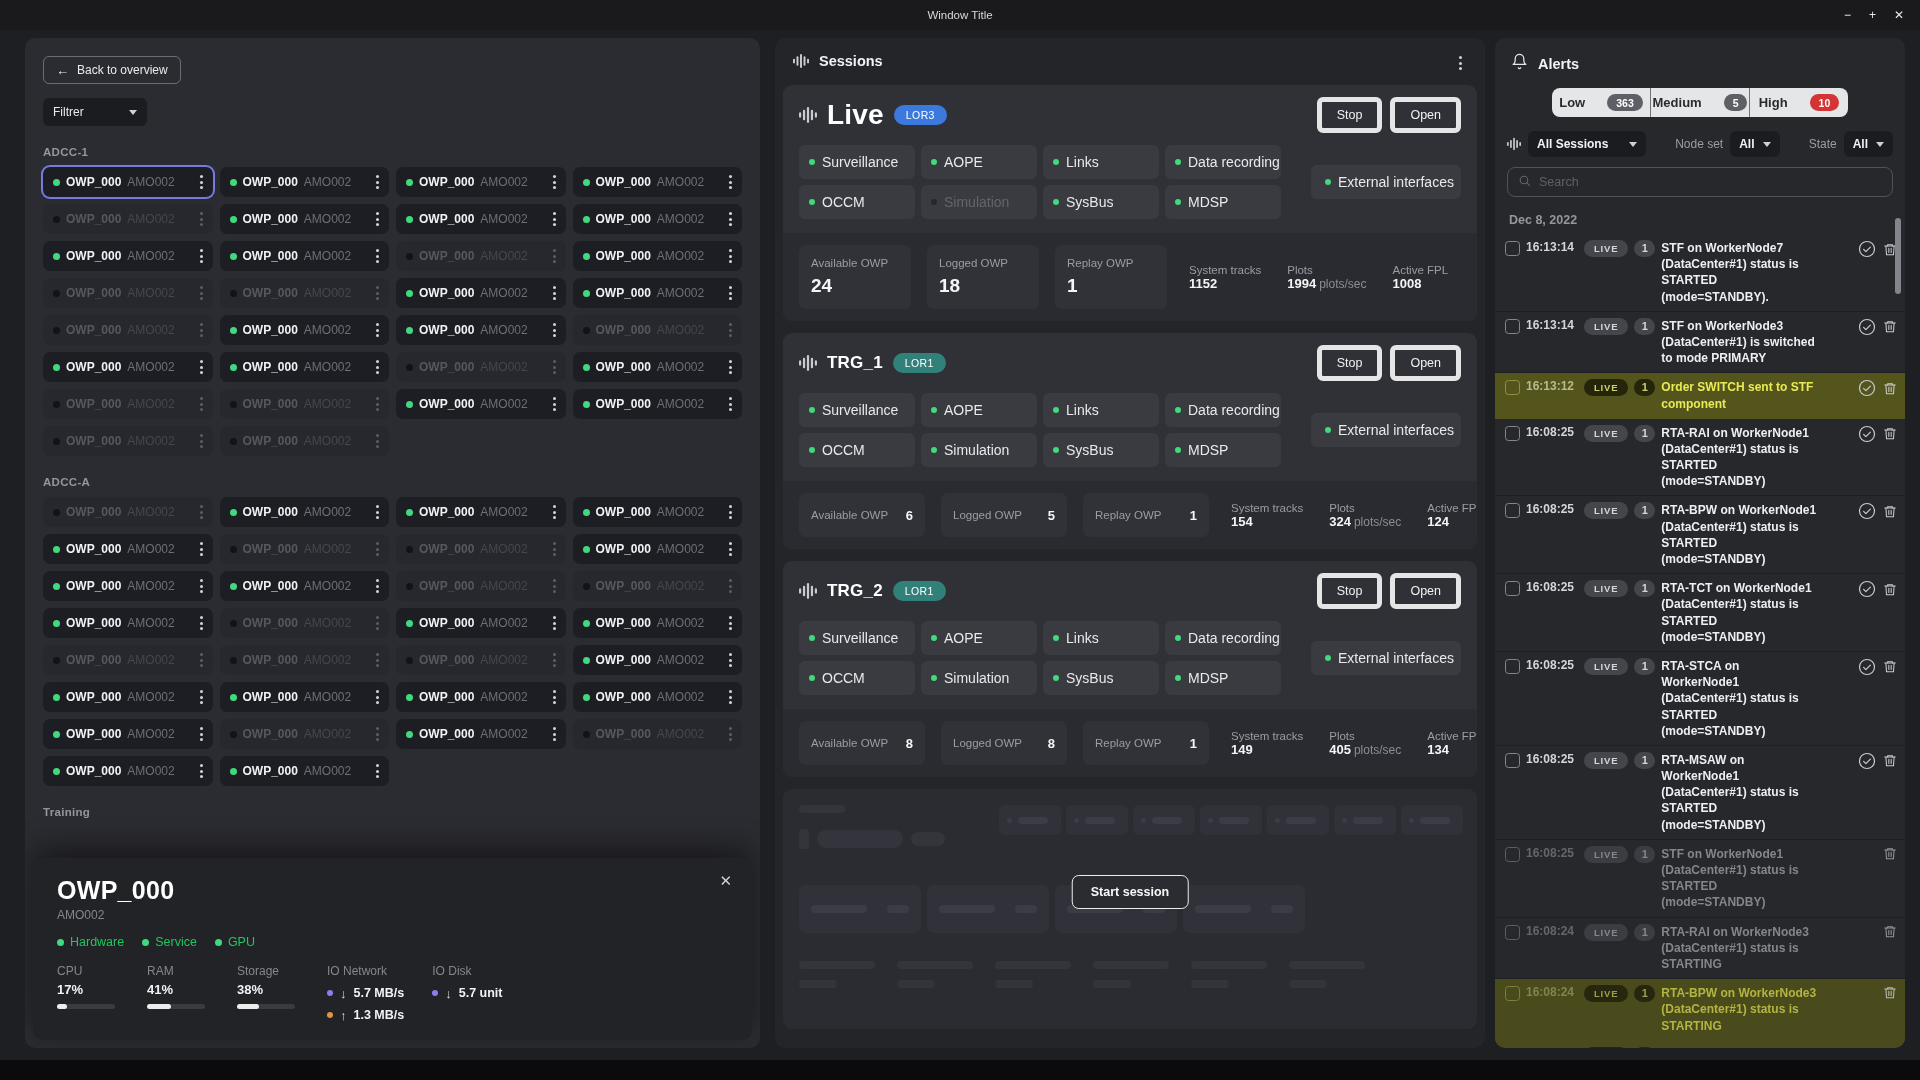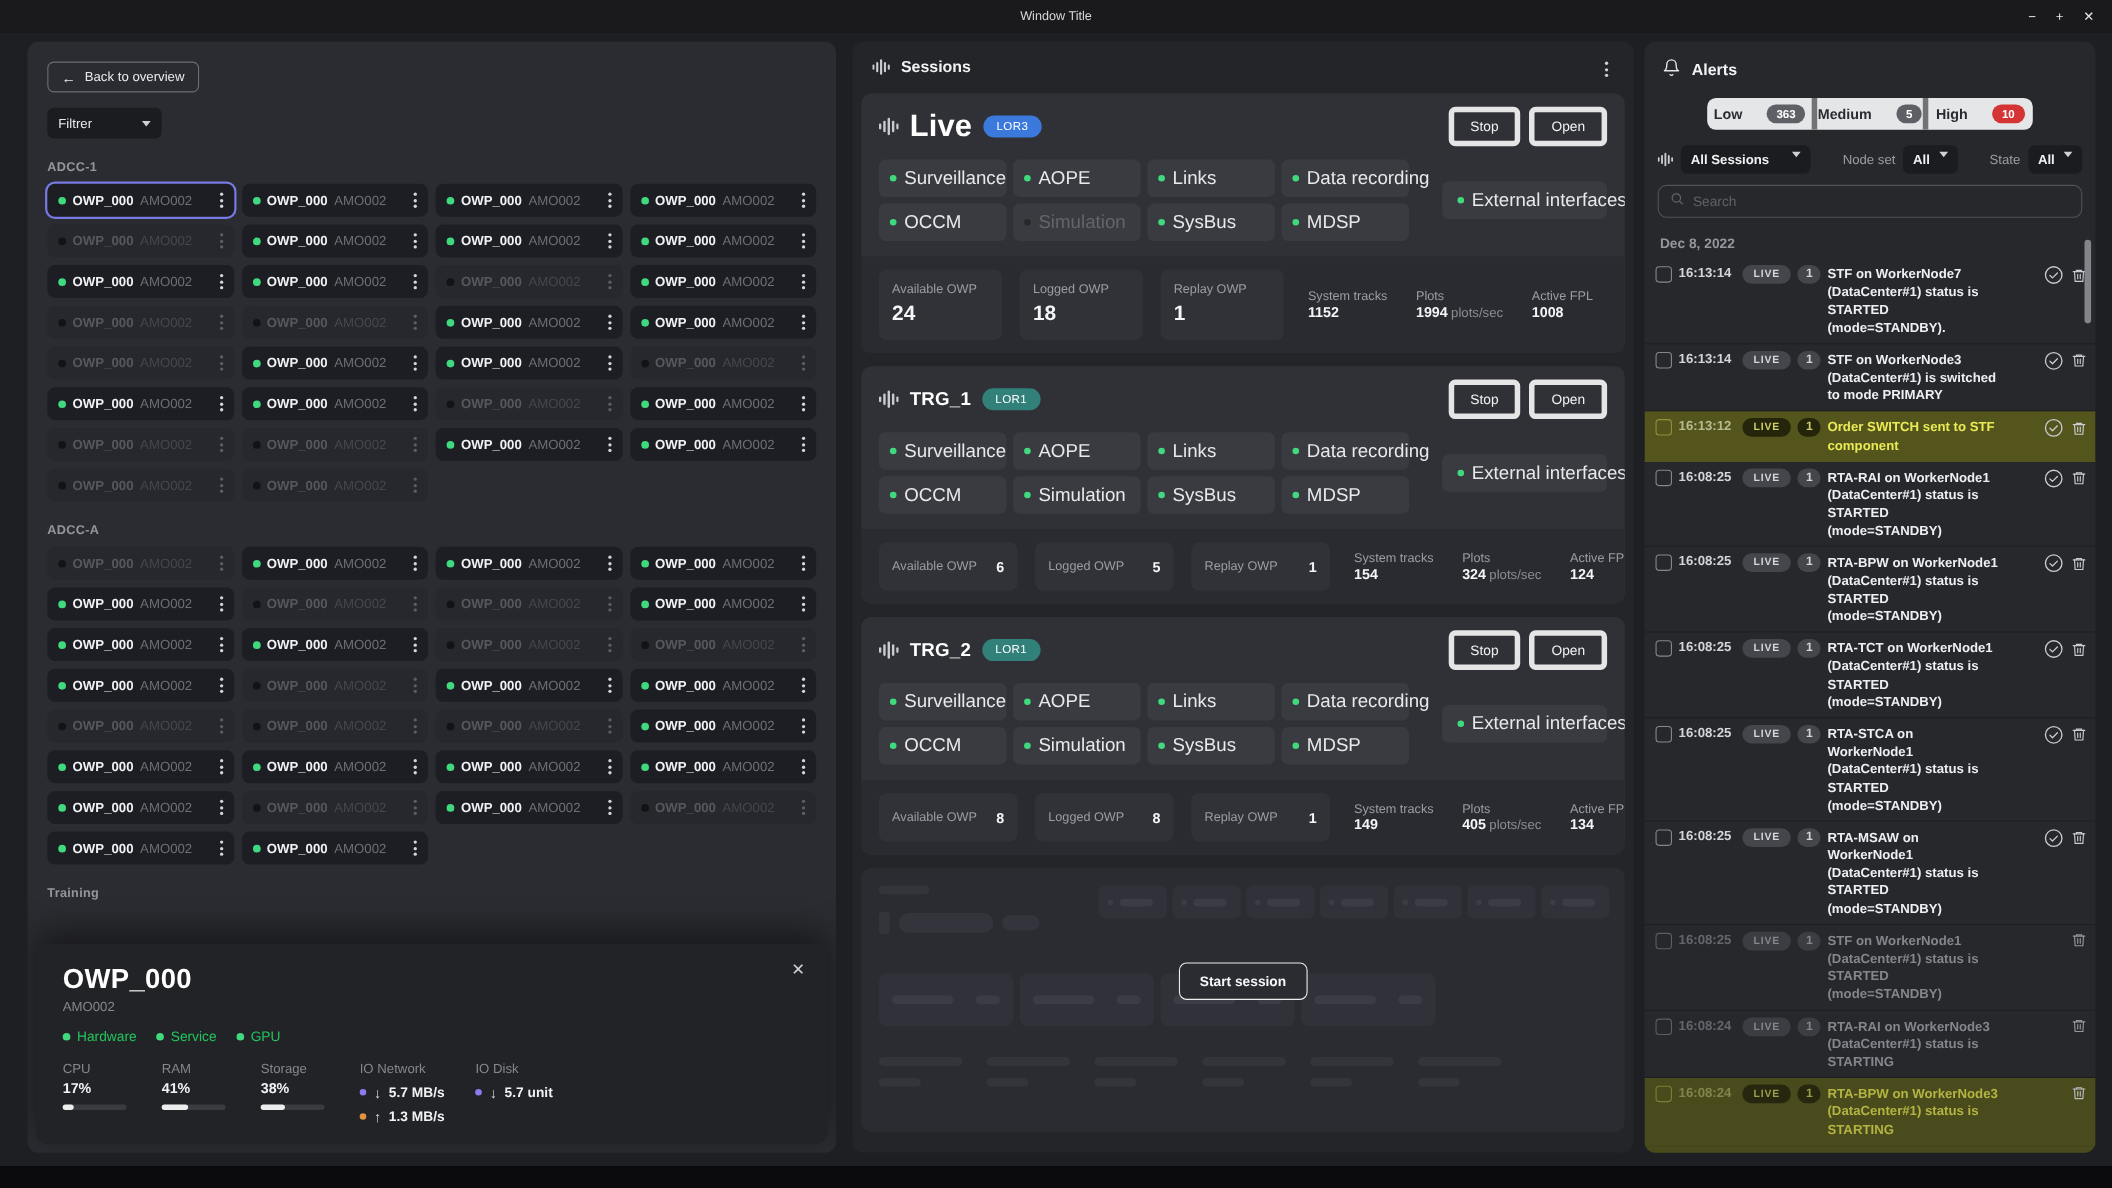--- a/index.html
+++ b/index.html
@@ -72,21 +72,21 @@
   .s-title-row{display:flex;align-items:center;gap:10px}
   .s-name{font-size:17px;font-weight:700;color:#fff;letter-spacing:.2px}
   .session-card.large .s-name{font-size:28px}
   .s-badge{font-size:10.5px;font-weight:400;color:#fff;padding:4px 12px;border-radius:999px;letter-spacing:.4px}
   .s-btns{margin-left:auto;display:flex;gap:8px}
   .s-btn{background:transparent;border:5px solid #e5e5e5;border-radius:6px;color:#f0f1f4;font-size:12.5px;padding:6px 15px;font-family:inherit;cursor:pointer}
   .s-body{display:flex;align-items:center;margin-top:12px}
   .s-tags{display:grid;grid-template-columns:repeat(4,116px);gap:6px}
   .tag-tile{height:34px;background:#3a3b41;border-radius:6px;display:flex;align-items:center;gap:7px;padding:0 10px;cursor:pointer}
   .tag-dot{width:6px;height:6px;border-radius:50%;background:#41d97e;flex:none}
-  .tag-label{font-size:17px;color:#e8e9ec;white-space:nowrap}
+  .tag-label{font-size:14px;color:#e8e9ec;white-space:nowrap}
   .tag-tile.off .tag-dot{background:#26272b}
   .tag-tile.off .tag-label{color:#63656c}
   .ext-tile{margin-left:auto;width:150px;justify-content:flex-start;padding-left:14px}
   .s-stats{background:#2a2b30;padding:12px 16px;display:flex;align-items:center;gap:22px}
   .owp-tiles{display:flex;gap:16px}
   .owp-tile{background:#313238;border-radius:7px}
   .session-card.inline .owp-tile{width:126px;height:44px;display:flex;align-items:center;justify-content:space-between;padding:0 12px}
   .session-card.stacked .owp-tile{width:112px;height:64px;display:flex;flex-direction:column;justify-content:center;gap:6px;padding:0 12px}
   .owp-stat-label{font-size:11.5px;color:#9b9da4;white-space:nowrap}
   .owp-stat-value{font-size:13px;font-weight:700;color:#f4f5f7}
@@ -116,26 +116,26 @@
   .gh-meta-col i{display:block;width:76px;height:8px;border-radius:4px;background:#34353c}
   .gh-meta-col b{display:block;width:38px;height:8px;border-radius:4px;background:#34353c;margin-top:11px}
   .start-btn{position:absolute;left:50%;top:86px;transform:translateX(-50%);background:#2b2c31;border:1.5px solid #eceded;border-radius:7px;color:#f6f7f8;font-size:12.5px;font-weight:700;padding:9px 18px;font-family:inherit;cursor:pointer;z-index:2}
 
   
   .right-panel{position:absolute;left:1495px;top:38px;width:410px;bottom:32px;background:#27282c;border-radius:10px;overflow:hidden}
   .alerts-header{display:flex;align-items:center;gap:10px;padding:15px 16px 12px;color:#e6e7ea}
   .alerts-title{font-size:14.5px;font-weight:700;color:#f1f2f4}
   .seg-control{display:flex;align-items:stretch;background:#e5e6e8;border-radius:8px;margin:2px auto 14px;width:296px;overflow:hidden}
   .seg{flex:1;display:flex;align-items:center;justify-content:center;gap:22px;padding:6px 0;cursor:pointer}
-  .seg + .seg{border-left:5px solid #737373}
+  .seg + .seg{border-left:1px solid #737373}
   .seg-label{font-size:13px;font-weight:600;color:#2a2b30}
   .seg-badge{color:#fff;font-size:10.5px;font-weight:700;padding:2.5px 9px;border-radius:999px}
   .alerts-filters{display:flex;align-items:center;gap:7px;margin:0 12px 10px;color:#cfd1d6}
   .sp{flex:1}
-  .dd{background:#1b1c1f;border-radius:6px;display:flex;align-items:flex-start;gap:8px;padding:6px 9px;font-size:12px;font-weight:700;color:#f1f2f4;cursor:pointer}
+  .dd{background:#1b1c1f;border-radius:6px;display:flex;align-items:center;gap:8px;padding:6px 9px;font-size:12px;font-weight:700;color:#f1f2f4;cursor:pointer}
   .sessions-dd{width:118px;justify-content:space-between}
   .flt-label{font-size:12px;color:#9b9da4;white-space:nowrap}
   .search-box{display:flex;align-items:center;gap:8px;margin:0 12px;border:1px solid #505258;border-radius:8px;height:30px;padding:0 10px;color:#63656c}
   .search-box input{background:none;border:none;outline:none;color:#e8e9ec;font-size:12.5px;font-family:inherit;flex:1;min-width:0}
   .search-box input::placeholder{color:#5f6168}
   .alerts-date{margin:16px 14px 7px;font-size:12.5px;font-weight:700;color:#94969d}
 
   .alert-row{position:relative;display:flex;align-items:flex-start;gap:6px;padding:6px 88px 6px 10px;border-bottom:1px solid #1e1f23}
   .cbx{width:15px;height:15px;border:1.5px solid #85878e;border-radius:3.5px;flex:none;margin-top:1px;cursor:pointer}
   .a-time{width:52px;flex:none;font-size:12px;font-weight:700;color:#d3d5da}

